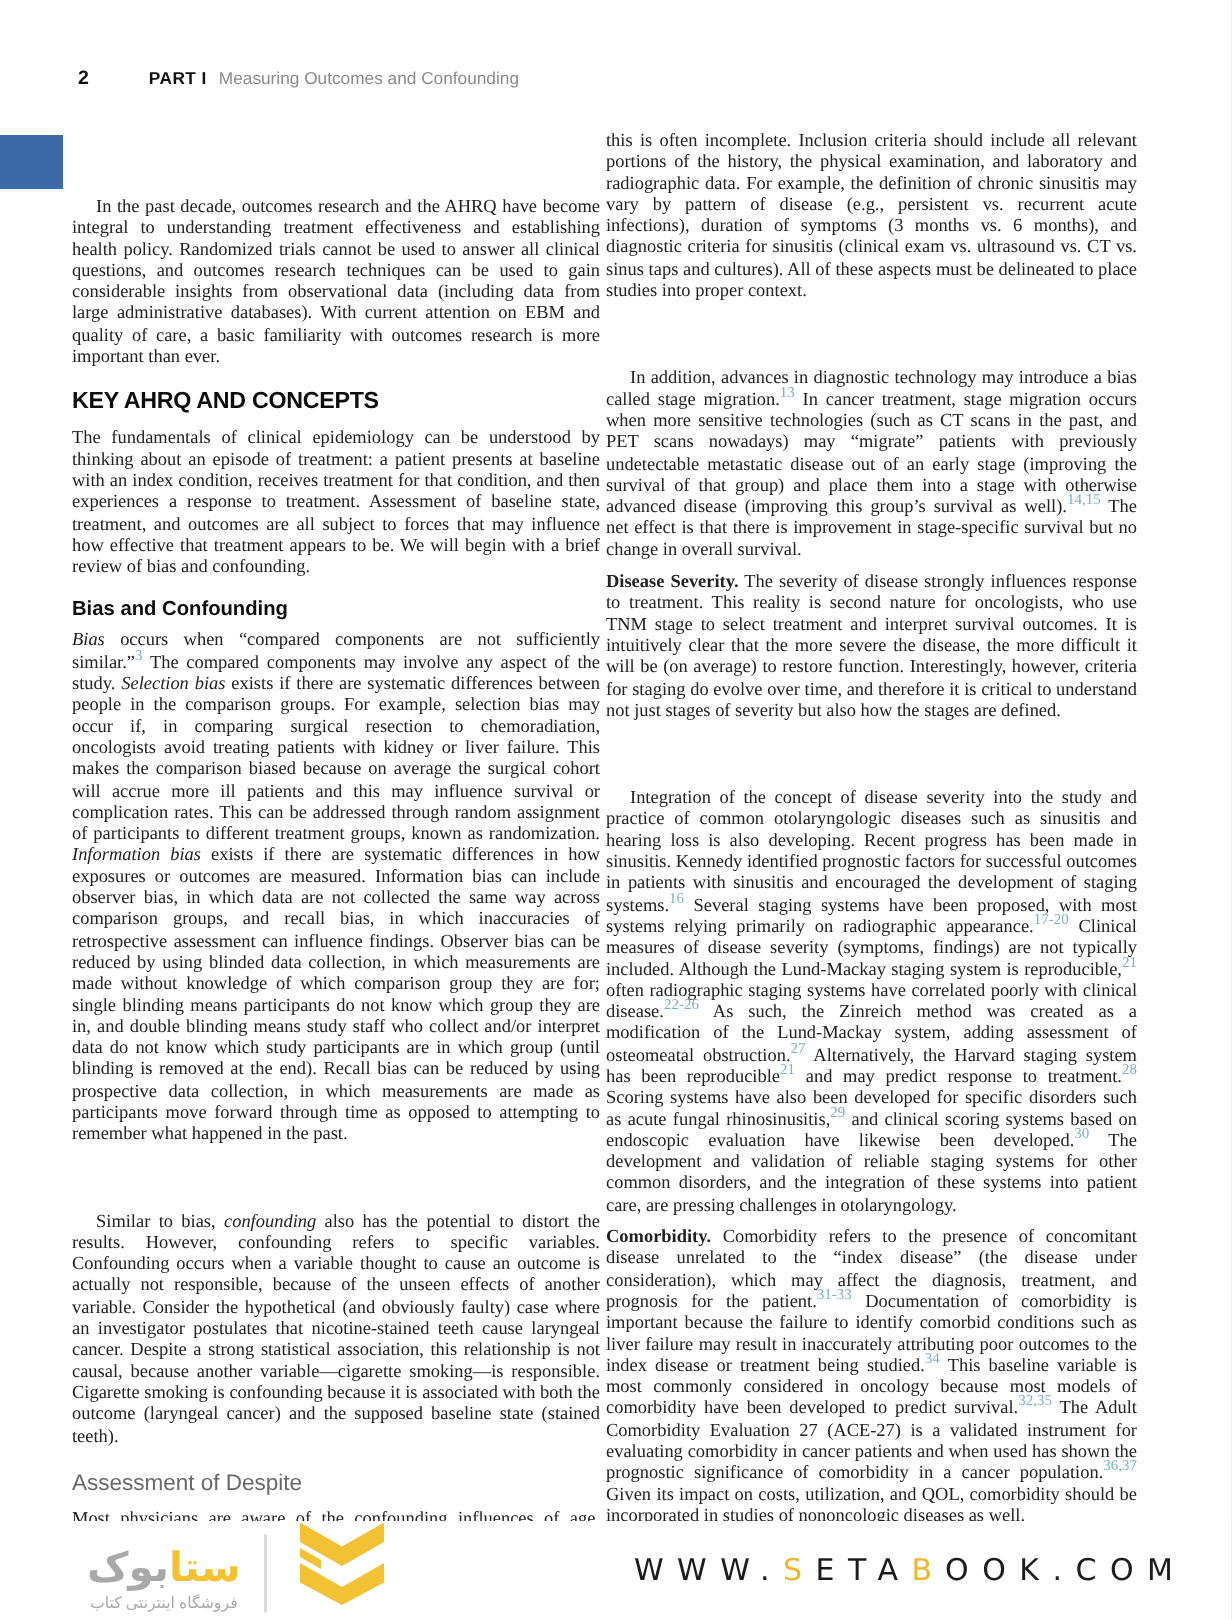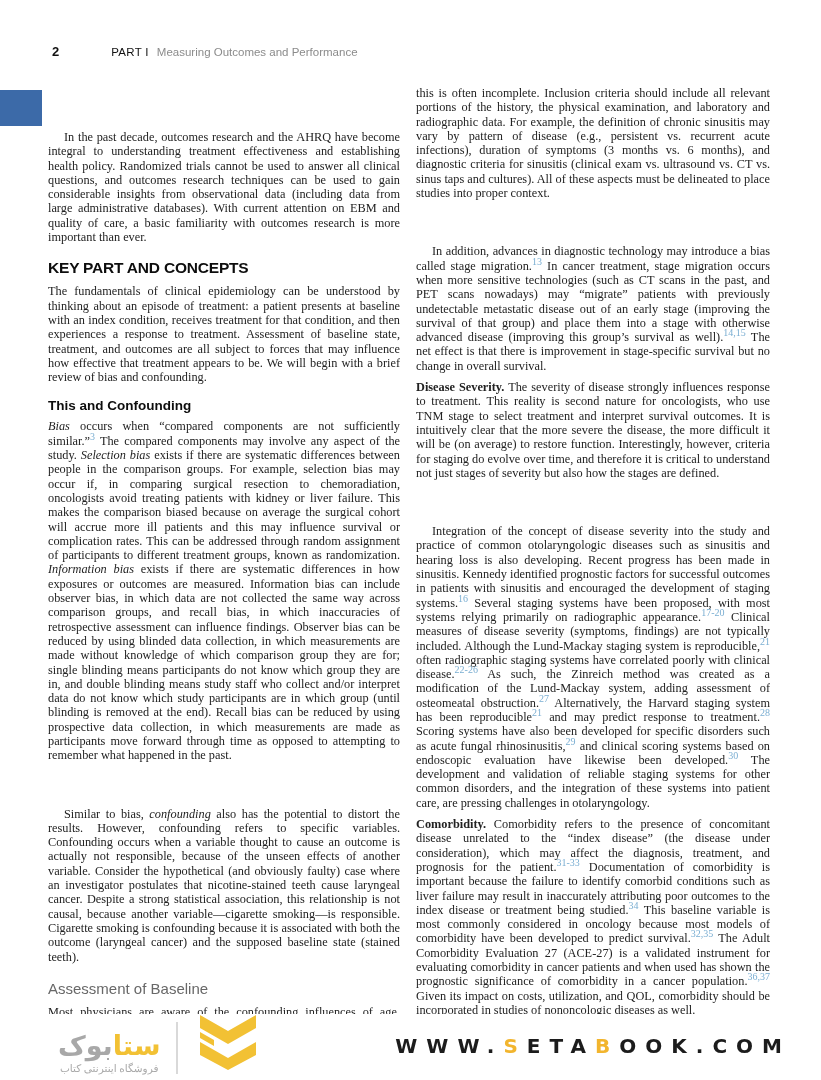--- a/index.html
+++ b/index.html
@@ -7,29 +7,29 @@
   .page {
     position:relative; width:821px; height:1080px; margin:0 auto;
     background:#ffffff; overflow:hidden;
     font-family:"Liberation Serif", serif; color:#1f1f1f;
   }
   
   .header { position:absolute; top:44px; left:52px; right:40px;
     font-family:"Liberation Sans", sans-serif; font-size:11.5px;
     display:flex; align-items:baseline; }
   .page-num { font-weight:bold; font-size:13px; color:#111; }
-  .part-label { font-weight:normal; color:#111; margin-left:52px; letter-spacing:.3px; }
+  .part-label { font-weight:bold; color:#111; margin-left:40px; letter-spacing:.3px; }
   .part-title { color:#8b8b8b; margin-left:8px; }
   
   .thumb-tab { position:absolute; left:0; top:90px; width:42px; height:36px; background:#3c6aa8; }
   
   .columns { position:absolute; top:86px; left:48px; width:722px; height:936px; }
   .col { position:absolute; top:0; height:100%; overflow:hidden; }
   .col-left  { left:0;  width:352px; }
-  .col-right { left:368px; width:354px; }
+  .col-right { left:356px; width:354px; }
   .para { font-size:12.3px; line-height:14.3px; text-align:justify; color:#222; }
   .para.indent { text-indent:16px;margin-top:44px; }
   .para.space { margin-top:7px; }
   .it { font-style:italic; }
   .runin { font-weight:bold; }
   sup.ref { color:#7aaed2; font-size:10px; line-height:0; }
   h2[data-name] { font-family:"Liberation Sans", sans-serif; font-size:15.5px; color:#0d0d0d;
     letter-spacing:-0.2px; margin:15px 0 7px 0; }
   h3[data-name] { font-family:"Liberation Sans", sans-serif; font-size:13.5px; color:#0d0d0d;
     margin:14px 0 6px 0; }
@@ -38,45 +38,45 @@
   
   .footer { position:absolute; left:0; right:0; bottom:0; height:66px; background:#fff;
     display:flex; align-items:center; justify-content:space-between; padding:0 30px 6px 58px; }
   .footer-left { display:flex; align-items:flex-end; gap:16px; }
   .logo-block { text-align:center; }
   .logo-wordmark { font-family:"DejaVu Sans", sans-serif; font-size:27px; font-weight:bold; line-height:1; }
   .logo-tagline { font-family:Liberation Serif, serif; font-size:10.5px; color:#a9a9a9; margin-top:3px; }
   .footer-divider { width:2px; height:52px; background:#d9d9d9; }
   .footer-right { text-align:right; }
   .store-title { font-family:"DejaVu Sans", sans-serif; font-size:18px; color:#1c1c1c; }
-  .website { font-family:"DejaVu Sans", sans-serif; font-size:20px; font-weight:bold;
+  .website { font-family:"DejaVu Sans", sans-serif; font-size:20px; font-weight:normal;
     letter-spacing:9px; margin-top:4px; color:#1c1c1c; white-space:nowrap; }
 </style>
 </head>
 <body>
 
 <div class="page" data-name="book-page">
 
   <div class="header" data-name="page-header">
     <span class="page-num" data-name="page-number">2</span>
     <span class="part-label" data-name="part-label">PART I</span>
-    <span class="part-title" data-name="part-title">Measuring Outcomes and Performance</span>
+    <span class="part-title" data-name="part-title">Measuring Outcomes and Confounding</span>
   </div>
 
   <div class="thumb-tab" data-name="chapter-thumb-tab"></div>
 
   <div class="columns" data-name="text-columns">
     <div class="col col-left" data-name="left-column">
         <p class="para indent" data-name="paragraph"><span data-name="text-segment">In the past decade, outcomes research and the AHRQ have become integral to understanding treatment effectiveness and establishing health policy. Randomized trials cannot be used to answer all clinical questions, and outcomes research techniques can be used to gain considerable insights from observational data (including data from large administrative databases). With current attention on EBM and quality of care, a basic familiarity with outcomes research is more important than ever.</span></p>
-        <h2 data-name="section-heading">KEY PART AND CONCEPTS</h2>
+        <h2 data-name="section-heading">KEY AHRQ AND CONCEPTS</h2>
         <p class="para" data-name="paragraph"><span data-name="text-segment">The fundamentals of clinical epidemiology can be understood by thinking about an episode of treatment: a patient presents at baseline with an index condition, receives treatment for that condition, and then experiences a response to treatment. Assessment of baseline state, treatment, and outcomes are all subject to forces that may influence how effective that treatment appears to be. We will begin with a brief review of bias and confounding.</span></p>
-        <h3 data-name="subsection-heading">This and Confounding</h3>
+        <h3 data-name="subsection-heading">Bias and Confounding</h3>
         <p class="para" data-name="paragraph"><span class="it" data-name="italic-term">Bias</span><span data-name="text-segment"> occurs when “compared components are not sufficiently similar.”</span><sup class="ref" data-name="citation-ref">3</sup><span data-name="text-segment"> The compared components may involve any aspect of the study. </span><span class="it" data-name="italic-term">Selection bias</span><span data-name="text-segment"> exists if there are systematic differences between people in the comparison groups. For example, selection bias may occur if, in comparing surgical resection to chemoradiation, oncologists avoid treating patients with kidney or liver failure. This makes the comparison biased because on average the surgical cohort will accrue more ill patients and this may influence survival or complication rates. This can be addressed through random assignment of participants to different treatment groups, known as randomization. </span><span class="it" data-name="italic-term">Information bias</span><span data-name="text-segment"> exists if there are systematic differences in how exposures or outcomes are measured. Information bias can include observer bias, in which data are not collected the same way across comparison groups, and recall bias, in which inaccuracies of retrospective assessment can influence findings. Observer bias can be reduced by using blinded data collection, in which measurements are made without knowledge of which comparison group they are for; single blinding means participants do not know which group they are in, and double blinding means study staff who collect and/or interpret data do not know which study participants are in which group (until blinding is removed at the end). Recall bias can be reduced by using prospective data collection, in which measurements are made as participants move forward through time as opposed to attempting to remember what happened in the past.</span></p>
         <p class="para indent" data-name="paragraph"><span data-name="text-segment">Similar to bias, </span><span class="it" data-name="italic-term">confounding</span><span data-name="text-segment"> also has the potential to distort the results. However, confounding refers to specific variables. Confounding occurs when a variable thought to cause an outcome is actually not responsible, because of the unseen effects of another variable. Consider the hypothetical (and obviously faulty) case where an investigator postulates that nicotine-stained teeth cause laryngeal cancer. Despite a strong statistical association, this relationship is not causal, because another variable—cigarette smoking—is responsible. Cigarette smoking is confounding because it is associated with both the outcome (laryngeal cancer) and the supposed baseline state (stained teeth).</span></p>
-        <h4 data-name="gray-heading">Assessment of Baseline</h4>
+        <h4 data-name="gray-heading">Assessment of Despite</h4>
         <p class="para" data-name="paragraph"><span data-name="text-segment">Most physicians are aware of the confounding influences of age, gender, ethnicity, and race. However, accurate baseline assessment also means that investigators should carefully define the disease under study, account for disease severity, and consider other important variables such as comorbidity.</span></p>
       </div>
     <div class="col col-right" data-name="right-column">
         <p class="para" data-name="paragraph"><span data-name="text-segment">this is often incomplete. Inclusion criteria should include all relevant portions of the history, the physical examination, and laboratory and radiographic data. For example, the definition of chronic sinusitis may vary by pattern of disease (e.g., persistent vs. recurrent acute infections), duration of symptoms (3 months vs. 6 months), and diagnostic criteria for sinusitis (clinical exam vs. ultrasound vs. CT vs. sinus taps and cultures). All of these aspects must be delineated to place studies into proper context.</span></p>
         <p class="para indent" data-name="paragraph"><span data-name="text-segment">In addition, advances in diagnostic technology may introduce a bias called stage migration.</span><sup class="ref" data-name="citation-ref">13</sup><span data-name="text-segment"> In cancer treatment, stage migration occurs when more sensitive technologies (such as CT scans in the past, and PET scans nowadays) may “migrate” patients with previously undetectable metastatic disease out of an early stage (improving the survival of that group) and place them into a stage with otherwise advanced disease (improving this group’s survival as well).</span><sup class="ref" data-name="citation-ref">14,15</sup><span data-name="text-segment"> The net effect is that there is improvement in stage-specific survival but no change in overall survival.</span></p>
         <p class="para space" data-name="paragraph"><span class="runin" data-name="run-in-heading">Disease Severity.</span><span data-name="text-segment">  The severity of disease strongly influences response to treatment. This reality is second nature for oncologists, who use TNM stage to select treatment and interpret survival outcomes. It is intuitively clear that the more severe the disease, the more difficult it will be (on average) to restore function. Interestingly, however, criteria for staging do evolve over time, and therefore it is critical to understand not just stages of severity but also how the stages are defined.</span></p>
         <p class="para indent" data-name="paragraph"><span data-name="text-segment">Integration of the concept of disease severity into the study and practice of common otolaryngologic diseases such as sinusitis and hearing loss is also developing. Recent progress has been made in sinusitis. Kennedy identified prognostic factors for successful outcomes in patients with sinusitis and encouraged the development of staging systems.</span><sup class="ref" data-name="citation-ref">16</sup><span data-name="text-segment"> Several staging systems have been proposed, with most systems relying primarily on radiographic appearance.</span><sup class="ref" data-name="citation-ref">17-20</sup><span data-name="text-segment"> Clinical measures of disease severity (symptoms, findings) are not typically included. Although the Lund-Mackay staging system is reproducible,</span><sup class="ref" data-name="citation-ref">21</sup><span data-name="text-segment"> often radiographic staging systems have correlated poorly with clinical disease.</span><sup class="ref" data-name="citation-ref">22-26</sup><span data-name="text-segment"> As such, the Zinreich method was created as a modification of the Lund-Mackay system, adding assessment of osteomeatal obstruction.</span><sup class="ref" data-name="citation-ref">27</sup><span data-name="text-segment"> Alternatively, the Harvard staging system has been reproducible</span><sup class="ref" data-name="citation-ref">21</sup><span data-name="text-segment"> and may predict response to treatment.</span><sup class="ref" data-name="citation-ref">28</sup><span data-name="text-segment"> Scoring systems have also been developed for specific disorders such as acute fungal rhinosinusitis,</span><sup class="ref" data-name="citation-ref">29</sup><span data-name="text-segment"> and clinical scoring systems based on endoscopic evaluation have likewise been developed.</span><sup class="ref" data-name="citation-ref">30</sup><span data-name="text-segment"> The development and validation of reliable staging systems for other common disorders, and the integration of these systems into patient care, are pressing challenges in otolaryngology.</span></p>
         <p class="para space" data-name="paragraph"><span class="runin" data-name="run-in-heading">Comorbidity.</span><span data-name="text-segment">  Comorbidity refers to the presence of concomitant disease unrelated to the “index disease” (the disease under consideration), which may affect the diagnosis, treatment, and prognosis for the patient.</span><sup class="ref" data-name="citation-ref">31-33</sup><span data-name="text-segment"> Documentation of comorbidity is important because the failure to identify comorbid conditions such as liver failure may result in inaccurately attributing poor outcomes to the index disease or treatment being studied.</span><sup class="ref" data-name="citation-ref">34</sup><span data-name="text-segment"> This baseline variable is most commonly considered in oncology because most models of comorbidity have been developed to predict survival.</span><sup class="ref" data-name="citation-ref">32,35</sup><span data-name="text-segment"> The Adult Comorbidity Evaluation 27 (ACE-27) is a validated instrument for evaluating comorbidity in cancer patients and when used has shown the prognostic significance of comorbidity in a cancer population.</span><sup class="ref" data-name="citation-ref">36,37</sup><span data-name="text-segment"> Given its impact on costs, utilization, and QOL, comorbidity should be incorporated in studies of nononcologic diseases as well.</span></p>
       </div>
   </div>

